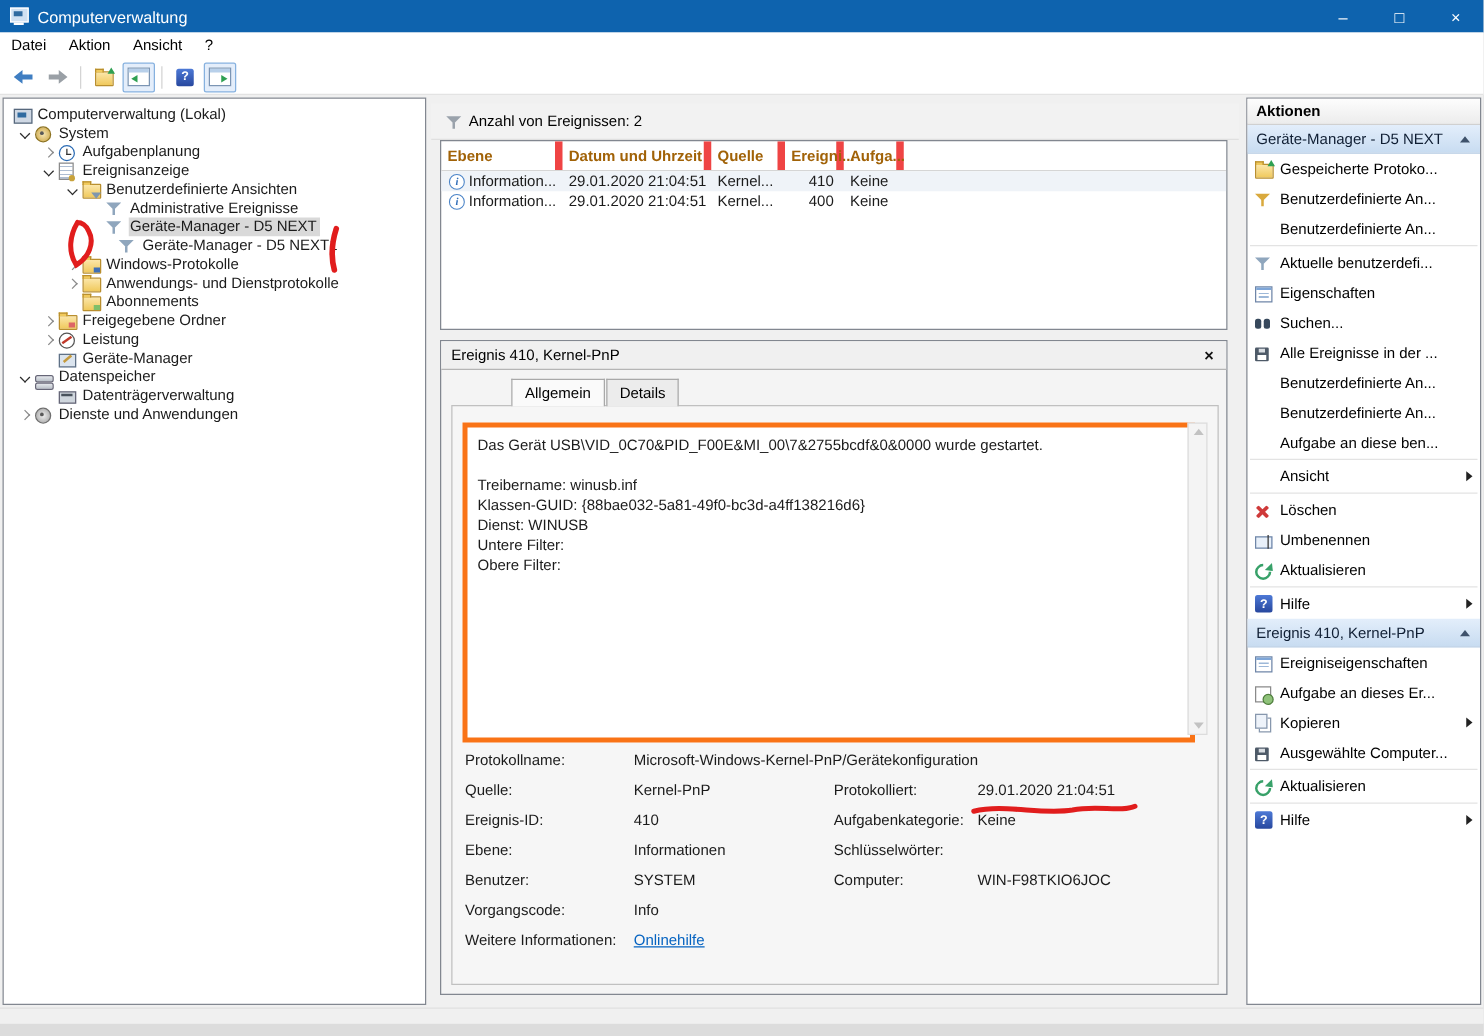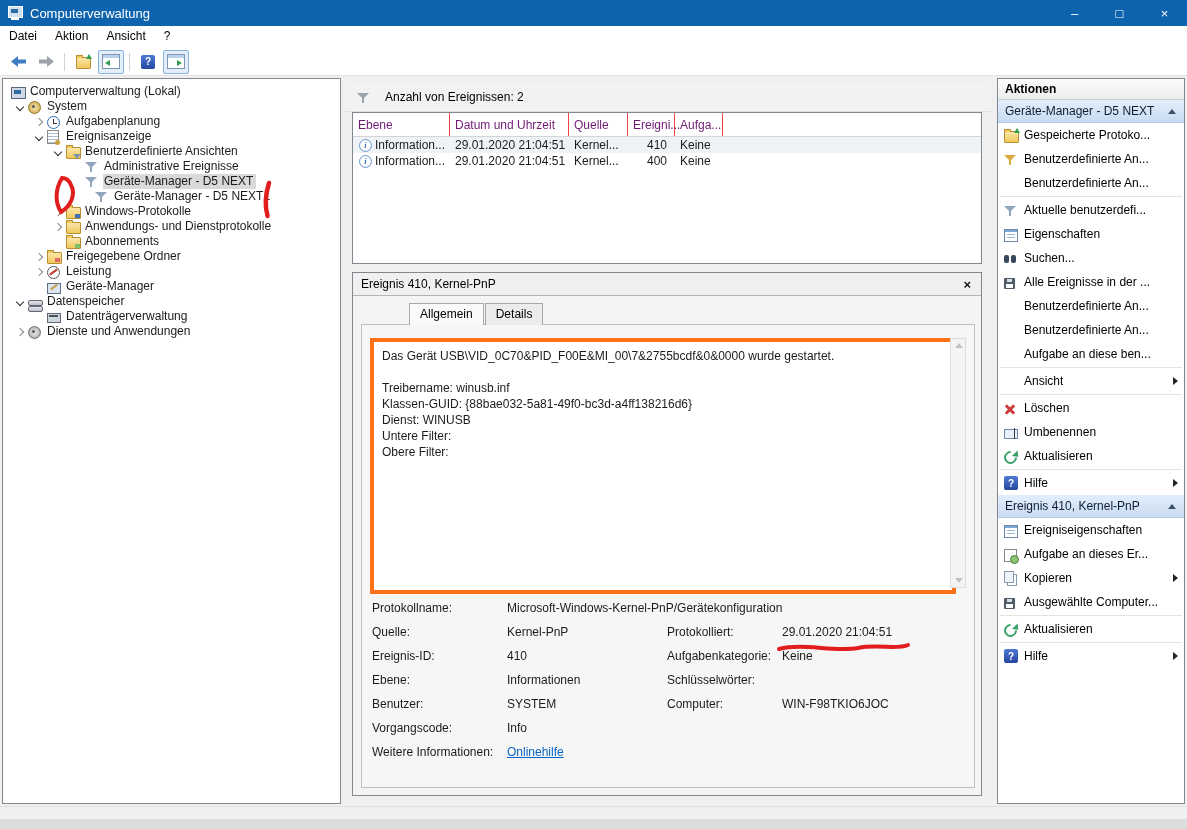--- a/index.html
+++ b/index.html
@@ -113,26 +113,26 @@
   .left-panel{left:2px;top:78px;width:339px;height:726px;padding-top:5px;overflow:hidden;}
   .trow{height:15px;display:flex;align-items:center;white-space:nowrap;}
   .ticon{width:18px;display:inline-flex;justify-content:flex-start;flex:0 0 18px;}
   .tlabel{padding:0 3px 1px 1px;}
   .tlabel.sel{background:#d9d9d9;}
   
   .mid{position:absolute;left:345px;top:78px;width:646px;height:726px;background:#f0f0f0;}
   .countbar{position:absolute;left:0;top:5px;width:646px;height:28px;background:#f2f2f2;
             border-bottom:1px solid #e0e0e0;display:flex;align-items:center;}
   .countbar .funnel{margin-left:12px;}
-  .countbar .ctext{margin-left:16px;color:#000;}
+  .countbar .ctext{margin-left:6px;color:#000;}
   .etable{position:absolute;left:7px;top:34px;width:630px;height:152px;background:#fff;
           border:1px solid #828790;box-sizing:border-box;overflow:hidden;}
   .ehead{display:flex;height:23px;border-bottom:1px solid #d5d5d5;align-items:center;}
-  .ehead .hc{border-right:1px solid #ef4444;height:100%;display:flex;align-items:center;
-             padding-left:5px;box-sizing:border-box;color:#701a75;}
+  .ehead .hc{border-right:6px solid #ef4444;height:100%;display:flex;align-items:center;
+             padding-left:5px;box-sizing:border-box;color:#a16207;font-weight:bold;}
   .erow{display:flex;height:16px;align-items:center;}
   .erow.sel{background:#eff3f8;}
   .ec{padding-left:5px;box-sizing:border-box;white-space:nowrap;overflow:hidden;display:flex;align-items:center;}
   .c1{width:97px;} .c2{width:119px;} .c3{width:59px;} .c4{width:47px;justify-content:flex-end;padding-right:8px;} .c5{width:48px;}
   .erow .infoc{transform:scale(.85);margin-right:2px;}
   
   .dpane{position:absolute;left:7px;top:194px;width:630px;height:524px;background:#f4f4f4;
          border:1px solid #828790;box-sizing:border-box;}
   .dhead{height:22px;background:#f0f0f0;border-bottom:1px solid #b5b5b5;display:flex;align-items:center;}
   .dhead .dtitle{margin-left:8px;color:#000;}

